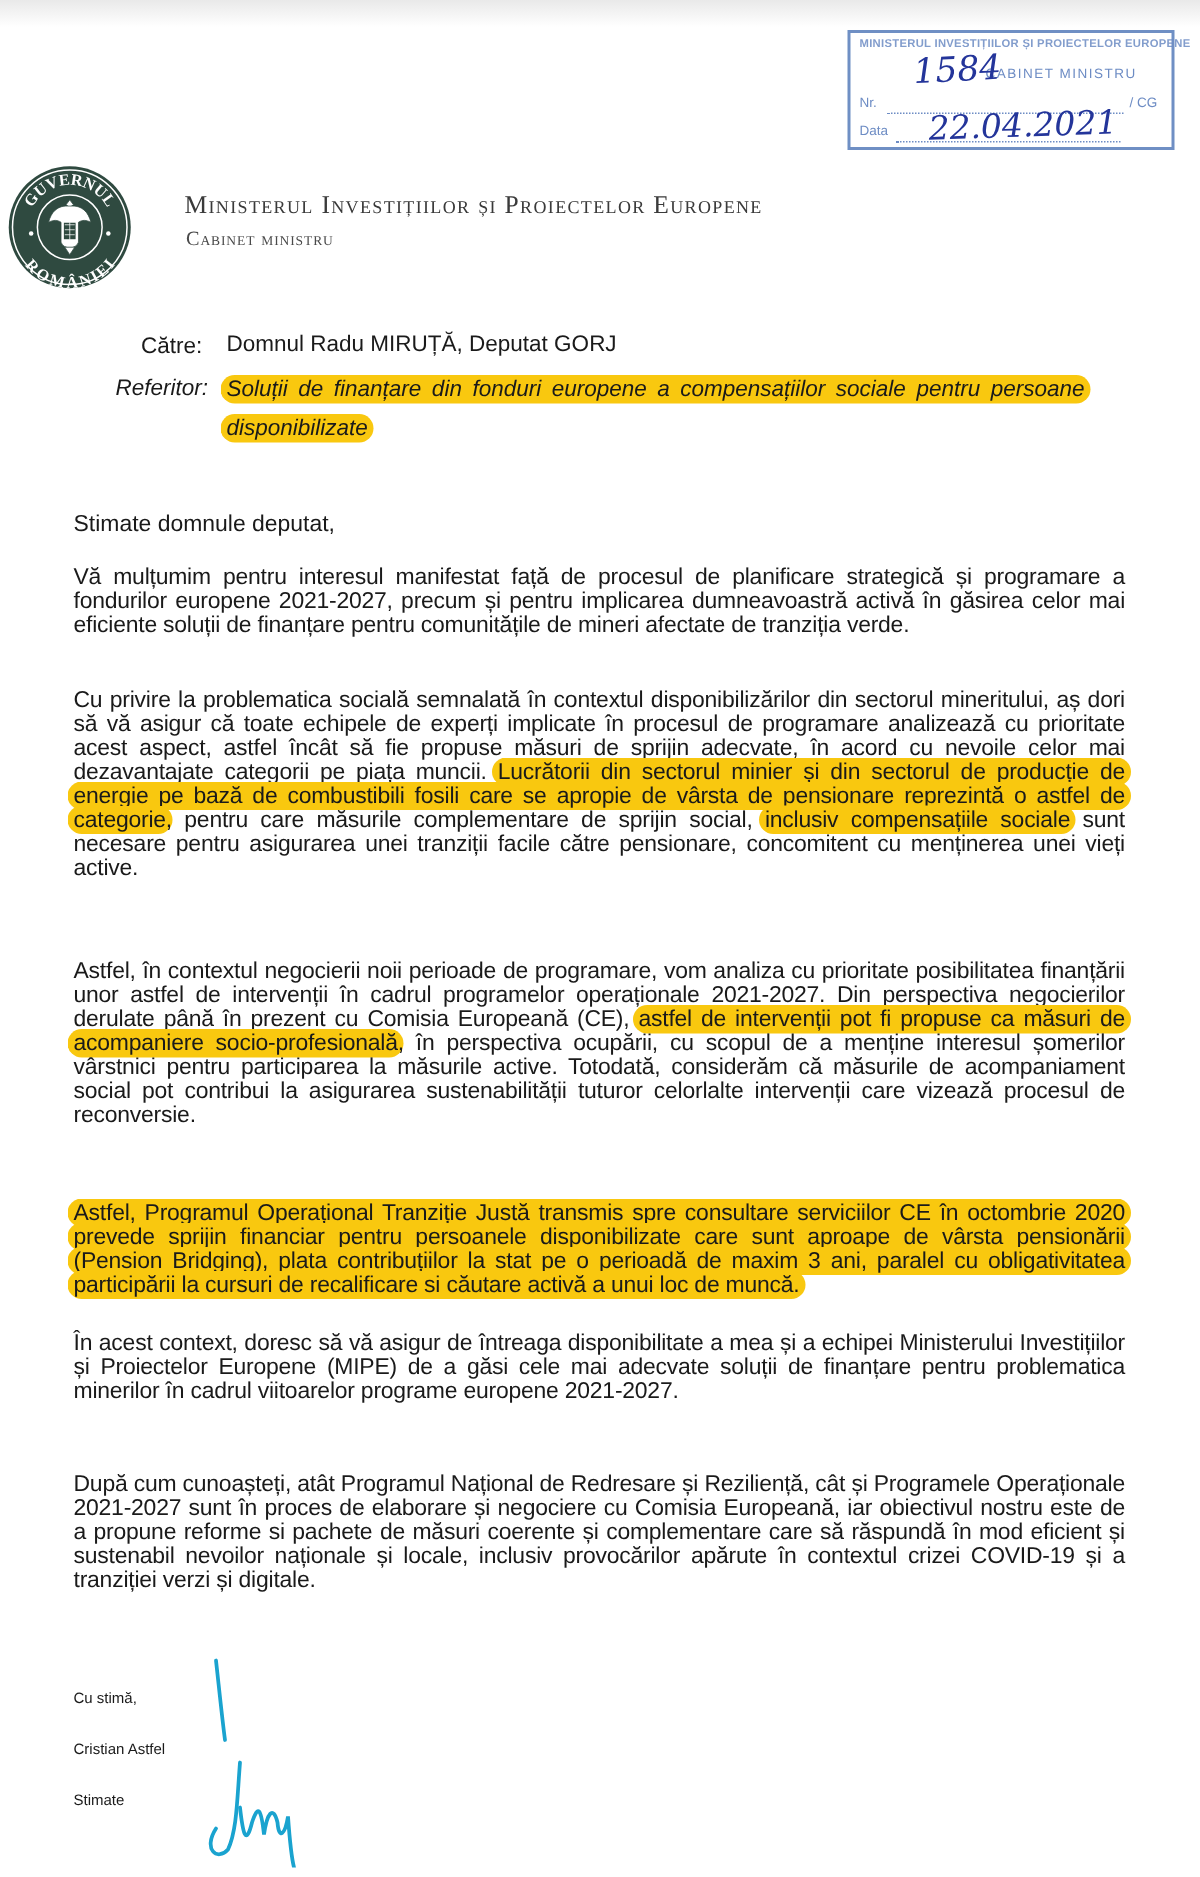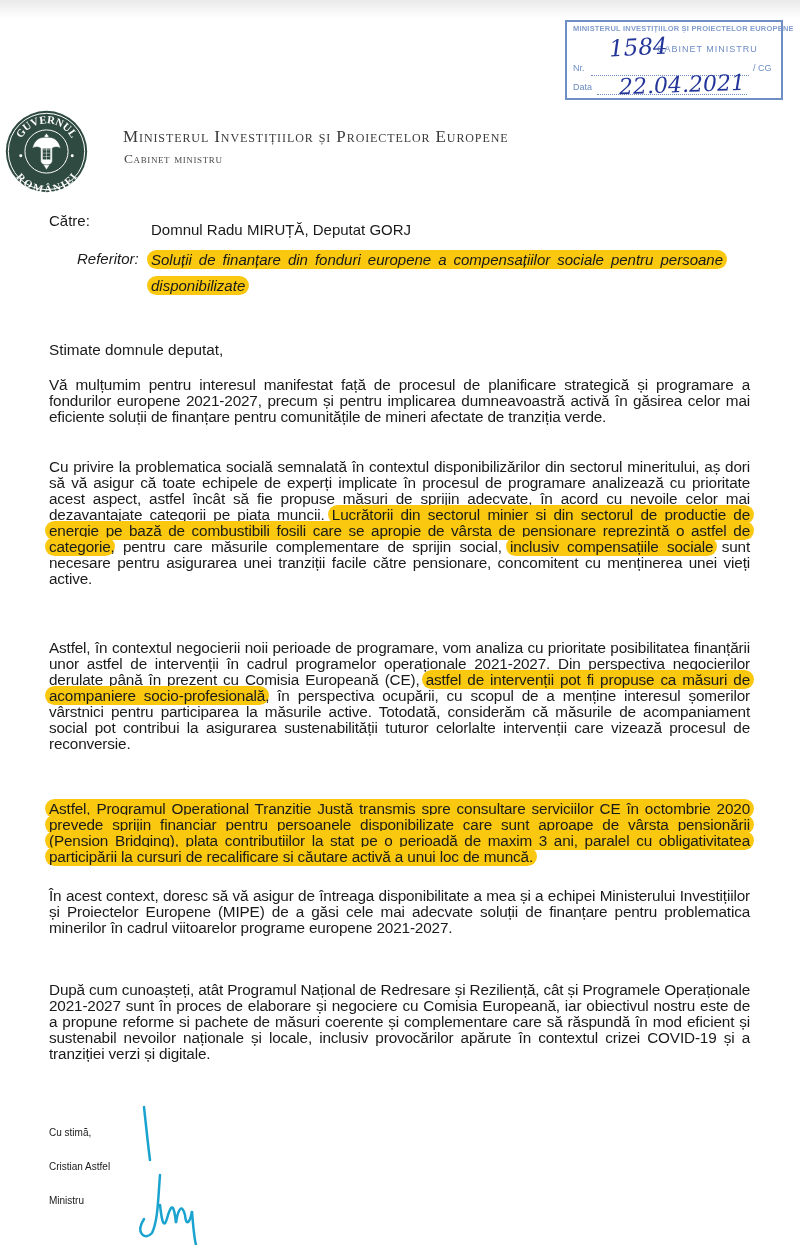--- a/index.html
+++ b/index.html
@@ -98,21 +98,21 @@
     <path d="M50 33 C 40 32, 35 38, 33 46 C 37 44, 40 44, 43 46 L 43 62 C 45 68, 55 68, 57 62 L 57 46 C 60 44, 63 44, 67 46 C 65 38, 60 32, 50 33 z"></path>
     <rect x="45" y="46" width="10" height="14" fill="#2f4a40" stroke="#ffffff" stroke-width="0.6"></rect>
     <path d="M46 48 h8 M46 52 h8 M46 56 h8 M50 46 v14" stroke="#ffffff" stroke-width="0.6"></path>
     <path d="M46 66 l4 6 l4 -6 z"></path>
   </g>
 </svg>
 
 <div class="ministry-title">Ministerul Investițiilor și Proiectelor Europene</div>
 <div class="ministry-sub">Cabinet ministru</div>
 
-<div class="addr-label" style="top:212px;">Către:</div>
+<div class="addr-label" style="top:222px;margin-left:45px;">Către:</div>
 <div class="addr-value" style="top:221px;">Domnul Radu MIRUȚĂ, Deputat GORJ</div>
 
 <div class="addr-label italic" style="top:250px;margin-left:28px;">Referitor:</div>
 <div class="addr-value italic ref-text" style="top:247px;">
   <span class="hl">Soluții de finanțare din fonduri europene a compensațiilor sociale pentru persoane disponibilizate</span>
 </div>
 
 <div class="greeting">Stimate domnule deputat,</div>
 
 <div class="body-text" style="top:377px;">Vă mulțumim pentru interesul manifestat față de procesul de planificare strategică și programare a fondurilor europene 2021-2027, precum și pentru implicarea dumneavoastră activă în găsirea celor mai eficiente soluții de finanțare pentru comunitățile de mineri afectate de tranziția verde.</div>
@@ -128,19 +128,19 @@
 <div class="body-text" style="top:801px;">
   <span class="hl">Astfel, Programul Operațional Tranziție Justă transmis spre consultare serviciilor CE în octombrie 2020 prevede sprijin financiar pentru persoanele disponibilizate care sunt aproape de vârsta pensionării (Pension Bridging), plata contribuțiilor la stat pe o perioadă de maxim 3 ani, paralel cu obligativitatea participării la cursuri de recalificare si căutare activă a unui loc de muncă.</span>
 </div>
 
 <div class="body-text" style="top:888px;">În acest context, doresc să vă asigur de întreaga disponibilitate a mea și a echipei Ministerului Investițiilor și Proiectelor Europene (MIPE) de a găsi cele mai adecvate soluții de finanțare pentru problematica minerilor în cadrul viitoarelor programe europene 2021-2027.</div>
 
 <div class="body-text" style="top:982px;">După cum cunoașteți, atât Programul Național de Redresare și Reziliență, cât și Programele Operaționale 2021-2027 sunt în proces de elaborare și negociere cu Comisia Europeană, iar obiectivul nostru este de a propune reforme si pachete de măsuri coerente și complementare care să răspundă în mod eficient și sustenabil nevoilor naționale și locale, inclusiv provocărilor apărute în contextul crizei COVID-19 și a tranziției verzi și digitale.</div>
 
 <div class="closing" style="top:1127px;">Cu stimă,</div>
 <div class="closing" style="top:1161px;">Cristian Astfel</div>
-<div class="closing" style="top:1195px;">Ministru</div>
+<div class="closing" style="top:1195px;">Stimate</div>
 
 <svg class="signature" viewBox="0 0 140 140">
   <path d="M14 2 C 16 20, 18 40, 20 55" stroke="#1aa3cf" stroke-width="2.5" fill="none" stroke-linecap="round"></path>
   <path d="M30 70 C 28 95, 28 115, 22 128 C 15 136, 5 128, 14 114" stroke="#1aa3cf" stroke-width="2.5" fill="none" stroke-linecap="round"></path>
   <path d="M30 100 C 32 118, 34 126, 38 110 C 42 98, 44 100, 46 118 C 48 104, 52 98, 55 110 C 56 122, 60 118, 62 106 C 63 120, 64 132, 66 140" stroke="#1aa3cf" stroke-width="2.5" fill="none" stroke-linecap="round"></path>
 </svg>
 
 </body></html>

